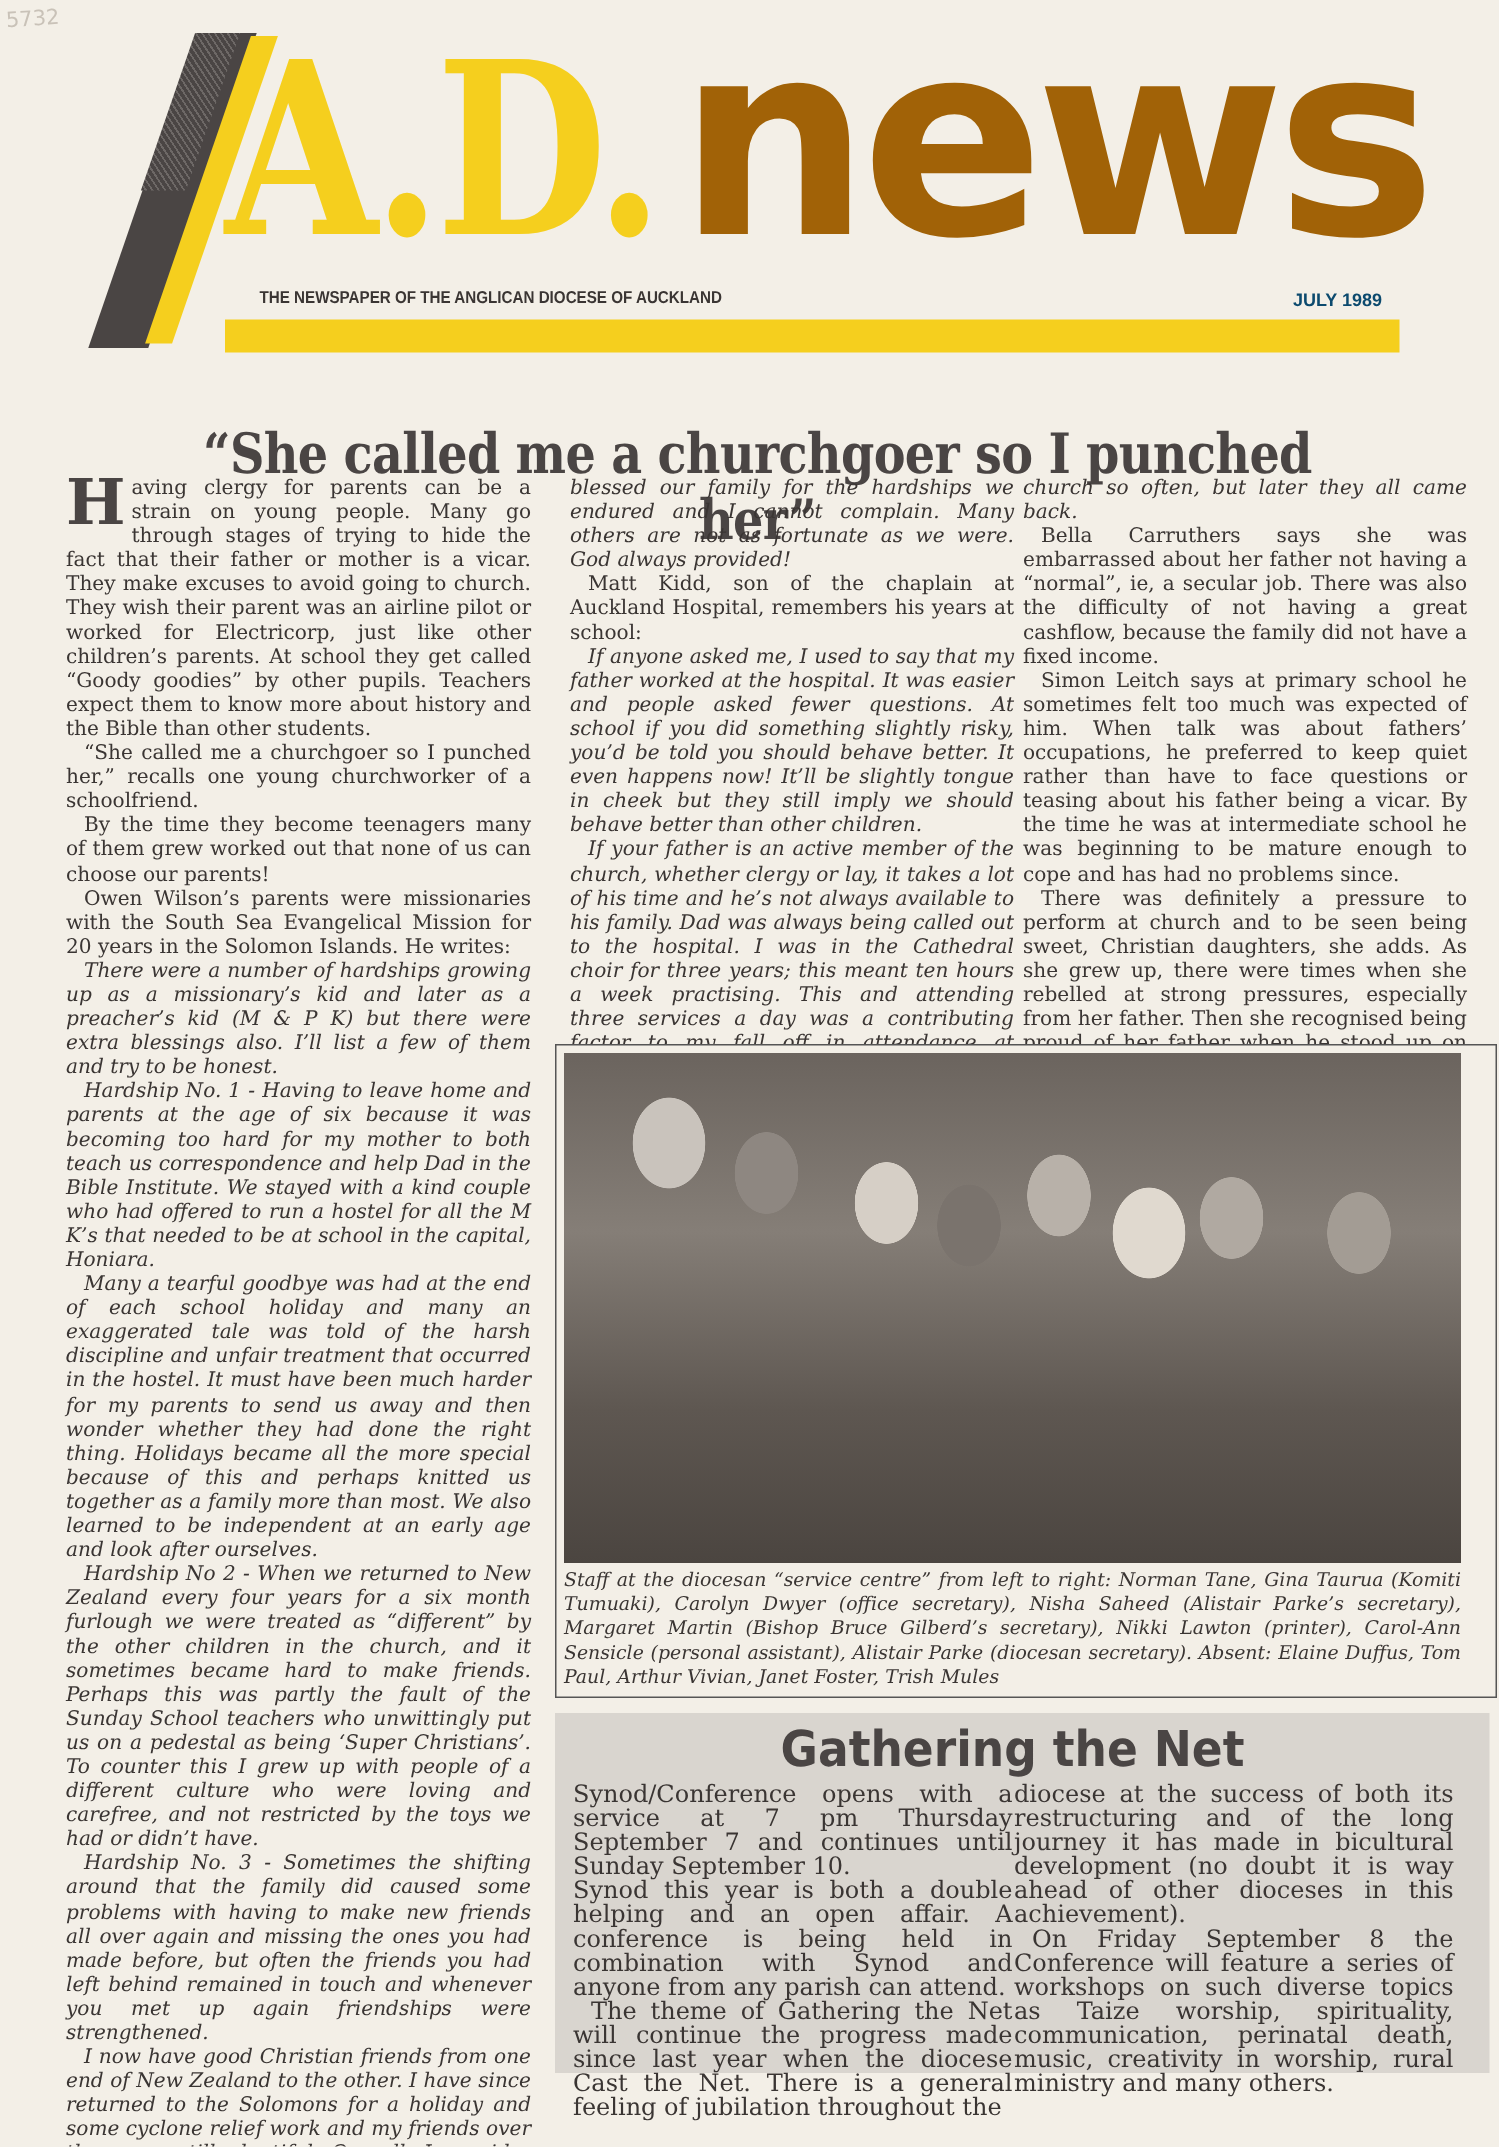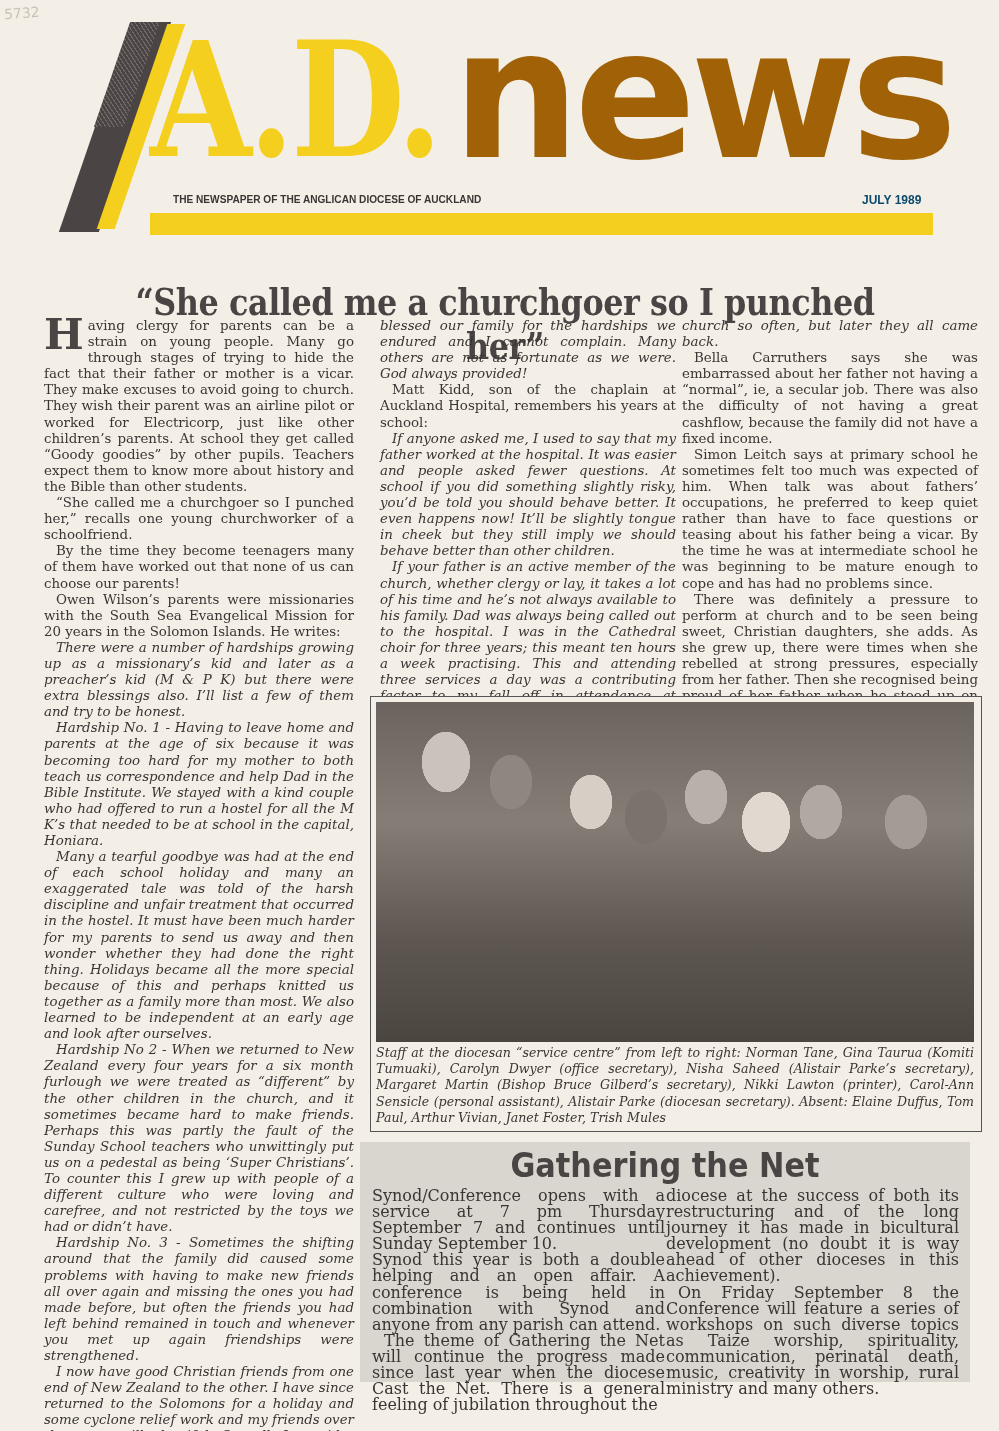--- a/index.html
+++ b/index.html
@@ -73,21 +73,21 @@
   .col p.noindent { text-indent: 0; }
   .col p.it { font-style: italic; }
   .dropcap {
     float: left; font-size: 42px; line-height: 34px; font-weight: bold;
     margin: 0 4px 0 0; color: #4a4544;
   }
 
   
   .photo-box {
     position: absolute; left: 370px; top: 696px; width: 610px; height: 434px;
-    border: 1px solid #555; background: #f3efe7;
+    border: 1px solid #555; background: #f3efe7; padding-left: 16px;
   }
   .photo {
     position: absolute; left: 5px; top: 5px; width: 598px; height: 340px;
     background:
       radial-gradient(ellipse 40px 50px at 70px 60px, #c9c3bc 0 60%, transparent 61%),
       radial-gradient(ellipse 35px 45px at 135px 80px, #8e8781 0 60%, transparent 61%),
       radial-gradient(ellipse 35px 45px at 215px 100px, #d6cfc6 0 60%, transparent 61%),
       radial-gradient(ellipse 35px 45px at 270px 115px, #7a736d 0 60%, transparent 61%),
       radial-gradient(ellipse 35px 45px at 330px 95px, #b8b1a9 0 60%, transparent 61%),
       radial-gradient(ellipse 40px 50px at 390px 120px, #e0d9cf 0 60%, transparent 61%),
@@ -96,22 +96,23 @@
       linear-gradient(180deg, #6b645e 0%, #857e77 35%, #5e5751 70%, #4b4540 100%);
   }
   .caption {
     position: absolute; left: 5px; top: 348px; width: 598px;
     font-style: italic; font-size: 12.6px; line-height: 16.2px; color: #3a3533;
     text-align: justify;
   }
 
   
   .net-box {
-    position: absolute; left: 360px; top: 1142px; width: 610px; height: 240px;
+    position: absolute; left: 370px; top: 1142px; width: 610px; height: 240px;
     background: #d9d5cf;
+    padding-left: 13px;
   }
   .net-title {
     position: absolute; left: 0; top: 4px; width: 610px; text-align: center;
     font-family: "DejaVu Sans", sans-serif; font-weight: bold;
     font-size: 33px; line-height: 40px; color: #4a4544;
     transform: scaleX(0.92);
   }
   .net-col {
     position: absolute; top: 46px; width: 293px;
     font-size: 16px; line-height: 16.1px; text-align: justify; color: #3a3533;
@@ -139,21 +140,21 @@
   <div class="tagline">THE NEWSPAPER OF THE ANGLICAN DIOCESE OF AUCKLAND</div>
   <div class="dateline">JULY 1989</div>
   <div class="yellow-bar"></div>
 </header>
 
 <h1 class="headline">“She called me a churchgoer so I punched her”</h1>
 
 <div class="col" style="left:44px; top:318px; width:310px;">
   <p class="noindent"><span class="dropcap">H</span><span>aving clergy for parents can be a strain on young people. Many go through stages of trying to hide the fact that their father or mother is a vicar. They make excuses to avoid going to church. They wish their parent was an airline pilot or worked for Electricorp, just like other children’s parents. At school they get called “Goody goodies” by other pupils. Teachers expect them to know more about history and the Bible than other students.</span></p>
   <p>“She called me a churchgoer so I punched her,” recalls one young churchworker of a schoolfriend.</p>
-  <p>By the time they become teenagers many of them have worked out that none of us can choose our parents!</p>
+  <p>By the time they become teenagers many of them grew worked out that none of us can choose our parents!</p>
   <p>Owen Wilson’s parents were missionaries with the South Sea Evangelical Mission for 20 years in the Solomon Islands. He writes:</p>
   <p class="it">There were a number of hardships growing up as a missionary’s kid and later as a preacher’s kid (M &amp; P K) but there were extra blessings also. I’ll list a few of them and try to be honest.</p>
   <p class="it">Hardship No. 1 - Having to leave home and parents at the age of six because it was becoming too hard for my mother to both teach us correspondence and help Dad in the Bible Institute. We stayed with a kind couple who had offered to run a hostel for all the M K’s that needed to be at school in the capital, Honiara.</p>
   <p class="it">Many a tearful goodbye was had at the end of each school holiday and many an exaggerated tale was told of the harsh discipline and unfair treatment that occurred in the hostel. It must have been much harder for my parents to send us away and then wonder whether they had done the right thing. Holidays became all the more special because of this and perhaps knitted us together as a family more than most. We also learned to be independent at an early age and look after ourselves.</p>
   <p class="it">Hardship No 2 - When we returned to New Zealand every four years for a six month furlough we were treated as “different” by the other children in the church, and it sometimes became hard to make friends. Perhaps this was partly the fault of the Sunday School teachers who unwittingly put us on a pedestal as being ‘Super Christians’. To counter this I grew up with people of a different culture who were loving and carefree, and not restricted by the toys we had or didn’t have.</p>
   <p class="it">Hardship No. 3 - Sometimes the shifting around that the family did caused some problems with having to make new friends all over again and missing the ones you had made before, but often the friends you had left behind remained in touch and whenever you met up again friendships were strengthened.</p>
   <p class="it">I now have good Christian friends from one end of New Zealand to the other. I have since returned to the Solomons for a holiday and some cyclone relief work and my friends over there are still plentiful. Overall, I consider my childhood to be one of the best possible, and our family has stayed close without the common teenage rebellions etc. I believe God has</p>
 </div>
 
 <div class="col" style="left:380px; top:318px; width:296px;">

